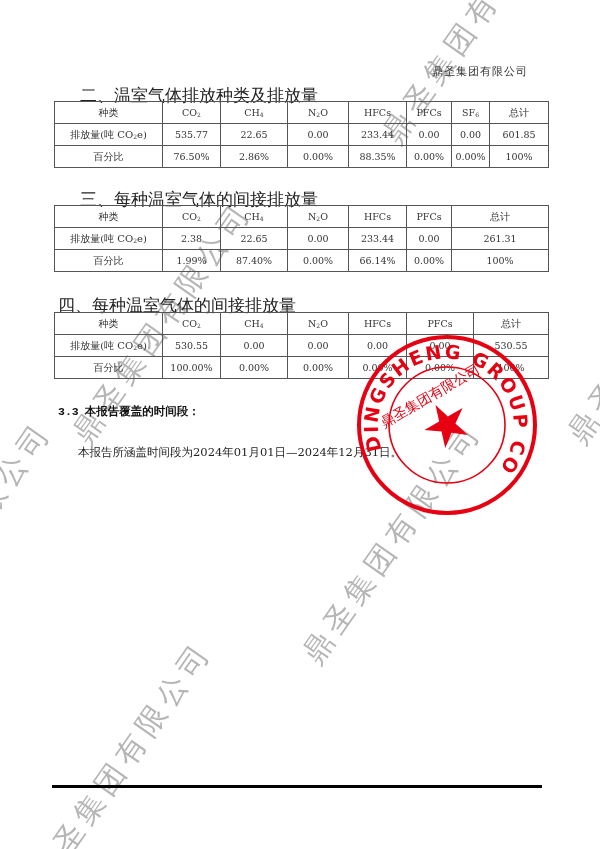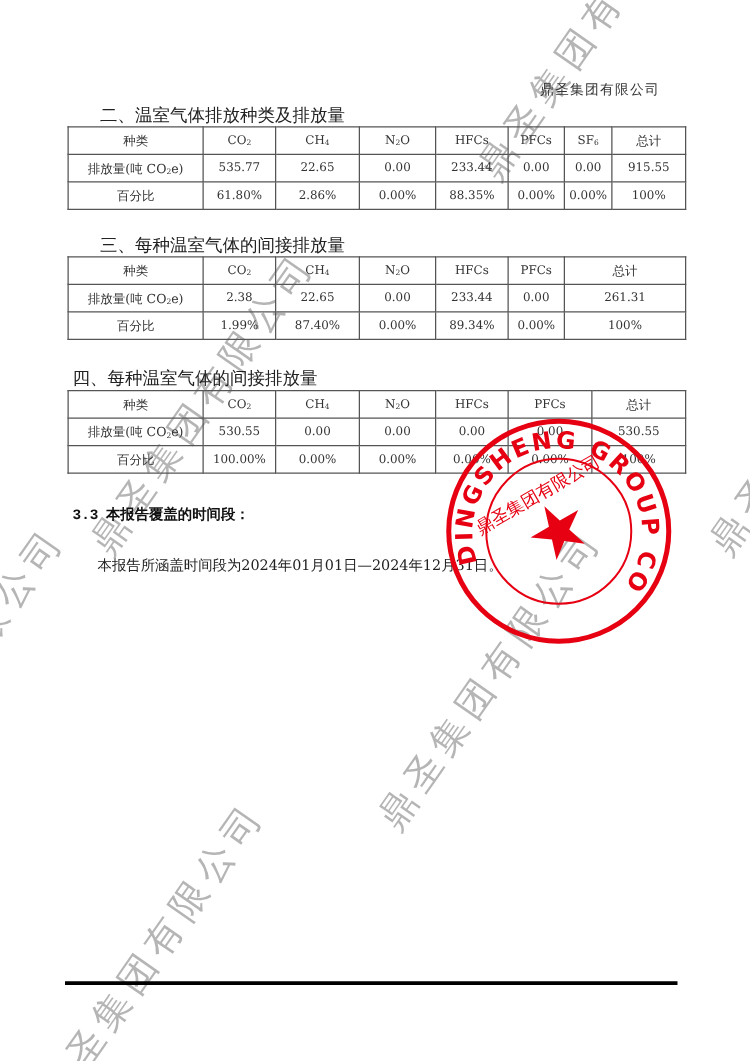--- a/index.html
+++ b/index.html
@@ -4,21 +4,21 @@
 <style>
   html, body { margin:0; padding:0; }
   body {
     width:600px; height:849px; background:#ffffff; position:relative; overflow:hidden;
     font-family: "DejaVu Serif", "Liberation Serif", serif; color:#222;
   }
   .company-header {
     position:absolute; right:72px; top:64px; font-size:11px; letter-spacing:1px; color:#333;
   }
   .section-title {
-    position:absolute; font-size:14px; color:#222; white-space:nowrap;
+    position:absolute; font-size:17px; color:#222; white-space:nowrap;
   }
   table.ghg {
     position:absolute; left:54px; width:494px; border-collapse:collapse;
     font-size:9.5px; color:#333; table-layout:fixed;
   }
   table.ghg td {
     border:1px solid #555; height:21px; text-align:center; padding:0; white-space:nowrap;
   }
   table.ghg td.lab { font-size:10px; }
   sub { font-size:6px; vertical-align:-1px; }
@@ -75,25 +75,25 @@
     <td class="lab">总计</td>
   </tr>
   <tr>
     <td class="lab"><span>排放量(吨 CO</span><sub>2</sub><span>e)</span></td>
     <td>535.77</td>
     <td>22.65</td>
     <td>0.00</td>
     <td>233.44</td>
     <td>0.00</td>
     <td>0.00</td>
-    <td>915.55</td>
+    <td>601.85</td>
   </tr>
   <tr>
     <td class="lab">百分比</td>
-    <td>61.80%</td>
+    <td>76.50%</td>
     <td>2.86%</td>
     <td>0.00%</td>
     <td>88.35%</td>
     <td>0.00%</td>
     <td>0.00%</td>
     <td>100%</td>
   </tr>
 </tbody>
   </table>
 
@@ -125,21 +125,21 @@
     <td>0.00</td>
     <td>233.44</td>
     <td>0.00</td>
     <td>261.31</td>
   </tr>
   <tr>
     <td class="lab">百分比</td>
     <td>1.99%</td>
     <td>87.40%</td>
     <td>0.00%</td>
-    <td>89.34%</td>
+    <td>66.14%</td>
     <td>0.00%</td>
     <td>100%</td>
   </tr>
 </tbody>
   </table>
 
 <div class="section-title" style="left:58px;top:294px;">四、每种温室气体的间接排放量</div>
 <table class="ghg" style="top:312px;">
   <colgroup>
     <col style="width:108px">

